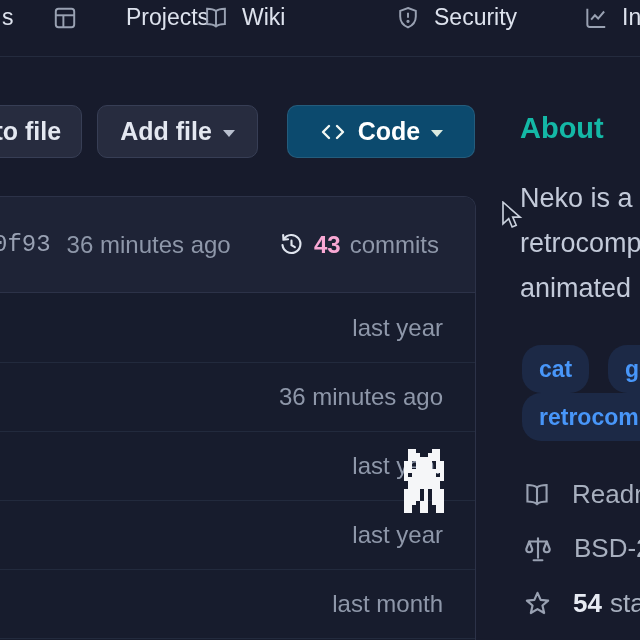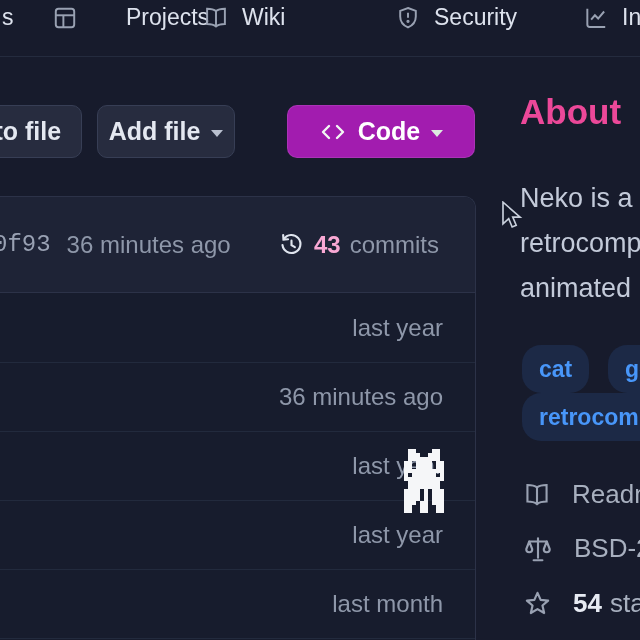--- a/index.html
+++ b/index.html
@@ -14,21 +14,21 @@
   .nav-item{display:flex;align-items:center;gap:13px;color:#dde2ed;font-size:23px;}
   .nav-item svg{flex:0 0 auto;}
   .nav-divider{position:absolute;left:0;top:56px;width:640px;height:1px;background:#242b3e;}
   
   .btn{
     position:absolute;top:105px;height:53px;border-radius:10px;
     background:#272c3f;border:1px solid #373e55;
     display:flex;align-items:center;justify-content:center;gap:11px;
     color:#e4e8f1;font-size:25px;font-weight:600;box-sizing:border-box;
   }
-  .btn-green{background:#a21caf;border:1px solid rgba(255,255,255,0.10);color:#ffffff;text-align:center;}
+  .btn-green{background:#0c4a6e;border:1px solid rgba(255,255,255,0.10);color:#ffffff;text-align:center;}
   .caret{width:0;height:0;border-left:6px solid transparent;border-right:6px solid transparent;border-top:7px solid #b9c0cf;margin-top:3px;}
   .btn-green .caret{border-top-color:#dcead f;}
   .btn-green .caret{border-top-color:#dceadf;}
   
   .table{
     position:absolute;left:-40px;top:196px;width:516px;height:460px;
     background:#171c2d;border:1px solid #2c3248;border-bottom:none;
     border-radius:12px 12px 0 0;box-sizing:border-box;overflow:hidden;
   }
   .table-header{
@@ -40,21 +40,21 @@
   .commit-count{margin-left:auto;display:flex;align-items:center;gap:9px;}
   .commit-count .num{font-size:24px;font-weight:700;color:#f9a8d4;}
   .commit-count .lbl{font-size:24px;color:#8e97a9;}
   .file-row{
     height:69px;border-top:1px solid #222a3d;display:flex;align-items:center;
     justify-content:flex-end;padding-right:32px;box-sizing:border-box;
     font-size:24px;color:#8e97a9;
   }
   .file-row.first{border-top:none;}
   
-  .about-title{position:absolute;left:520px;top:92px;font-size:35px;font-weight:700;color:#ec4899;}
+  .about-title{position:absolute;left:520px;top:112px;font-size:29px;font-weight:700;color:#14b8a6;}
   .about-desc{position:absolute;left:520px;top:176px;font-size:27px;line-height:45px;color:#c3cad9;white-space:nowrap;}
   .topic-pill{
     position:absolute;height:38px;border-radius:19px;background:#1c2946;
     color:#4896f9;font-size:23px;font-weight:600;
     display:flex;align-items:center;padding:5px 17px;white-space:nowrap;
   }
   .meta-row{position:absolute;left:523px;display:flex;align-items:center;gap:21px;white-space:nowrap;}
   .meta-row .txt{font-size:26px;color:#a8b0bf;}
   .meta-row .num{font-size:26px;font-weight:700;color:#e7ebf3;margin-right:8px;}
   svg{display:block;}
@@ -107,21 +107,21 @@
   </span>
   <span>Insights</span>
 </div>
 
 <div class="nav-divider"></div>
 
 <div class="btn" style="left:-68px;width:150px;">
   <span>Go to file</span>
 </div>
 
-<div class="btn" style="left:97px;width:138px;">
+<div class="btn" style="left:97px;width:161px;">
   <span>Add file</span>
   <span class="caret"></span>
 </div>
 
 <div class="btn btn-green" style="left:287px;width:188px;">
   <span>
     <svg width="28" height="24" viewBox="0 0 28 24" fill="none" stroke="#f2f7f3" stroke-width="2.4" stroke-linecap="round" stroke-linejoin="round">
       <polyline points="10,6 4,12 10,18"></polyline>
       <polyline points="18,6 24,12 18,18"></polyline>
     </svg>

